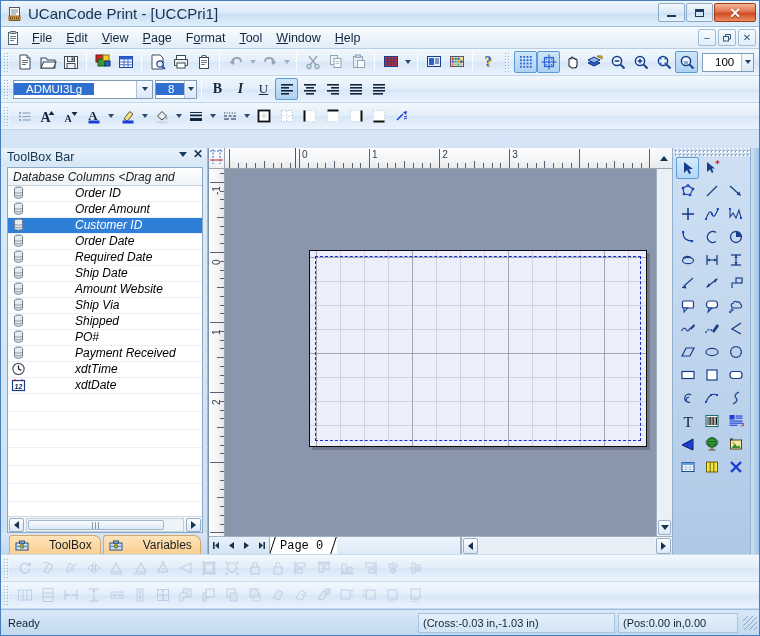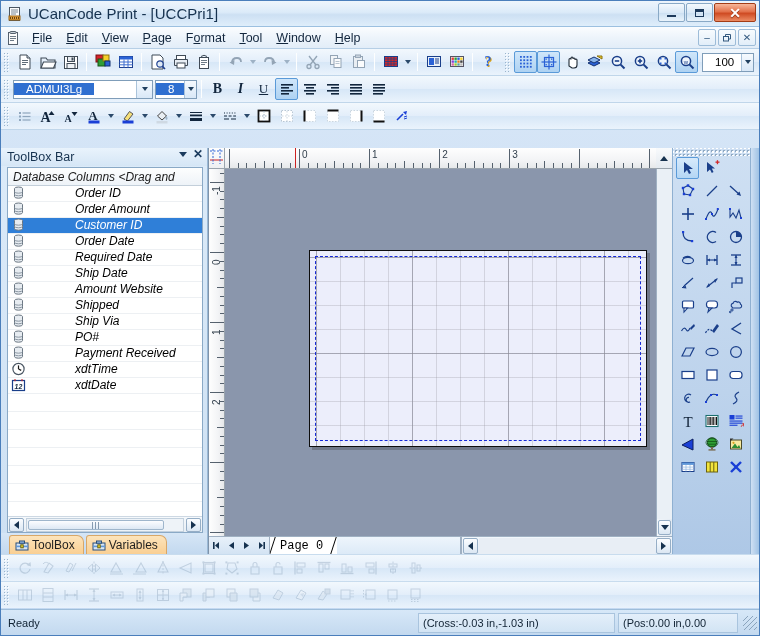--- a/index.html
+++ b/index.html
@@ -204,21 +204,21 @@
     display:flex; align-items:flex-end;
     padding-left: 8px; gap:2px;
     background: linear-gradient(180deg,#d6e6f6,#c3d9ef);
   }
   .dtab {
     height: 19px; padding: 0 8px 0 5px;
     background: linear-gradient(180deg,#fde4bb,#f9cf93);
     border: 1px solid #d8a768;
     border-bottom: none;
     border-radius: 3px 7px 0 0;
-    display:flex; align-items:center; gap:3px;
+    display:flex; align-items:center; gap:20px;
     font-size: 12px; color:#1f1f1f;
   }
   .dtab .ti { width:14px;height:13px;flex:none;display:block;}
 
   
   .docarea {
     flex: 1; position: relative;
     background: #8a96ac;
     border-left: 1px solid #7f93aa;
     display:flex; flex-direction:column;
@@ -955,29 +955,29 @@
                   <path d="M3.5 5.6 a4 1.6 0 0 0 8 0 M3.5 8.2 a4 1.6 0 0 0 8 0" fill="none" stroke="#8b97a3"></path>
                 </svg></span>
               <span>Amount Website</span>
             </div>
             <div class="li">
               <span class="lic"><svg width="15" height="14" viewBox="0 0 15 14">
                   <ellipse cx="7.5" cy="2.6" rx="4" ry="1.6" fill="#e7ecf1" stroke="#6a7682"></ellipse>
                   <path d="M3.5 2.6 v8 a4 1.6 0 0 0 8 0 v-8" fill="#e7ecf1" stroke="#6a7682"></path>
                   <path d="M3.5 5.6 a4 1.6 0 0 0 8 0 M3.5 8.2 a4 1.6 0 0 0 8 0" fill="none" stroke="#8b97a3"></path>
                 </svg></span>
-              <span>Shipped</span>
+              <span>Ship Via</span>
             </div>
             <div class="li">
               <span class="lic"><svg width="15" height="14" viewBox="0 0 15 14">
                   <ellipse cx="7.5" cy="2.6" rx="4" ry="1.6" fill="#e7ecf1" stroke="#6a7682"></ellipse>
                   <path d="M3.5 2.6 v8 a4 1.6 0 0 0 8 0 v-8" fill="#e7ecf1" stroke="#6a7682"></path>
                   <path d="M3.5 5.6 a4 1.6 0 0 0 8 0 M3.5 8.2 a4 1.6 0 0 0 8 0" fill="none" stroke="#8b97a3"></path>
                 </svg></span>
-              <span>Ship Via</span>
+              <span>Shipped</span>
             </div>
             <div class="li">
               <span class="lic"><svg width="15" height="14" viewBox="0 0 15 14">
                   <ellipse cx="7.5" cy="2.6" rx="4" ry="1.6" fill="#e7ecf1" stroke="#6a7682"></ellipse>
                   <path d="M3.5 2.6 v8 a4 1.6 0 0 0 8 0 v-8" fill="#e7ecf1" stroke="#6a7682"></path>
                   <path d="M3.5 5.6 a4 1.6 0 0 0 8 0 M3.5 8.2 a4 1.6 0 0 0 8 0" fill="none" stroke="#8b97a3"></path>
                 </svg></span>
               <span>PO#</span>
             </div>
             <div class="li">

